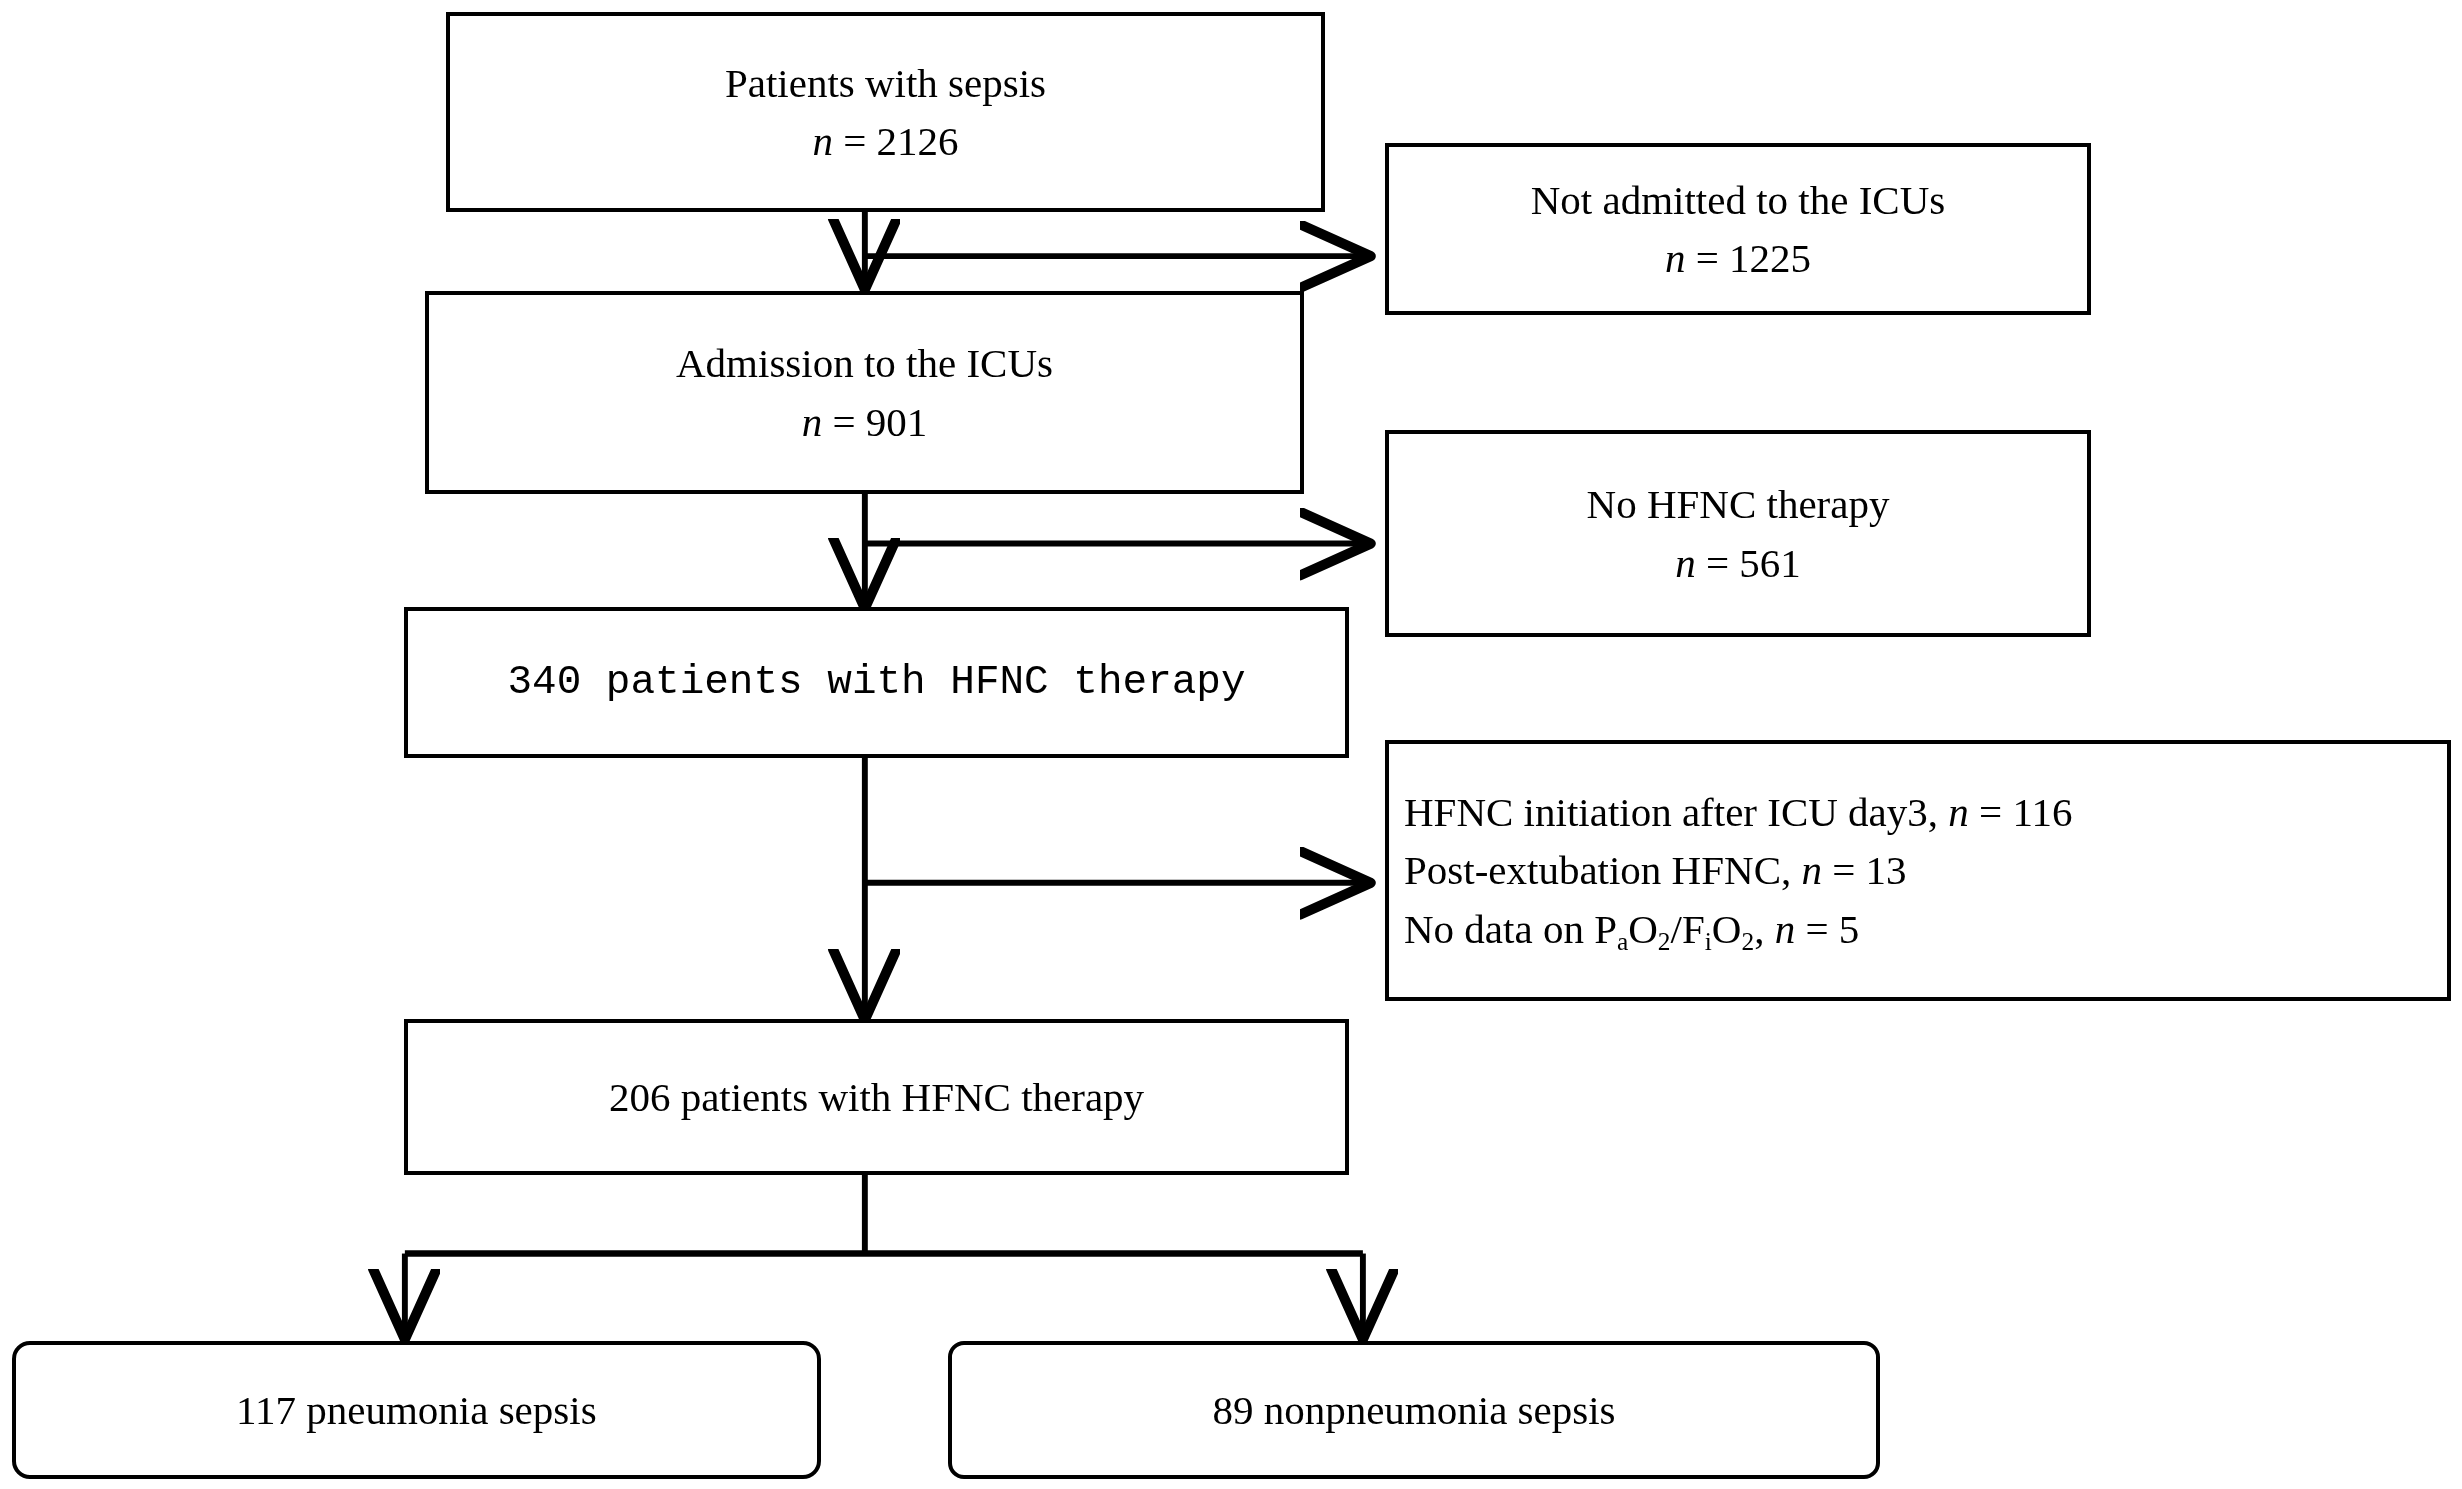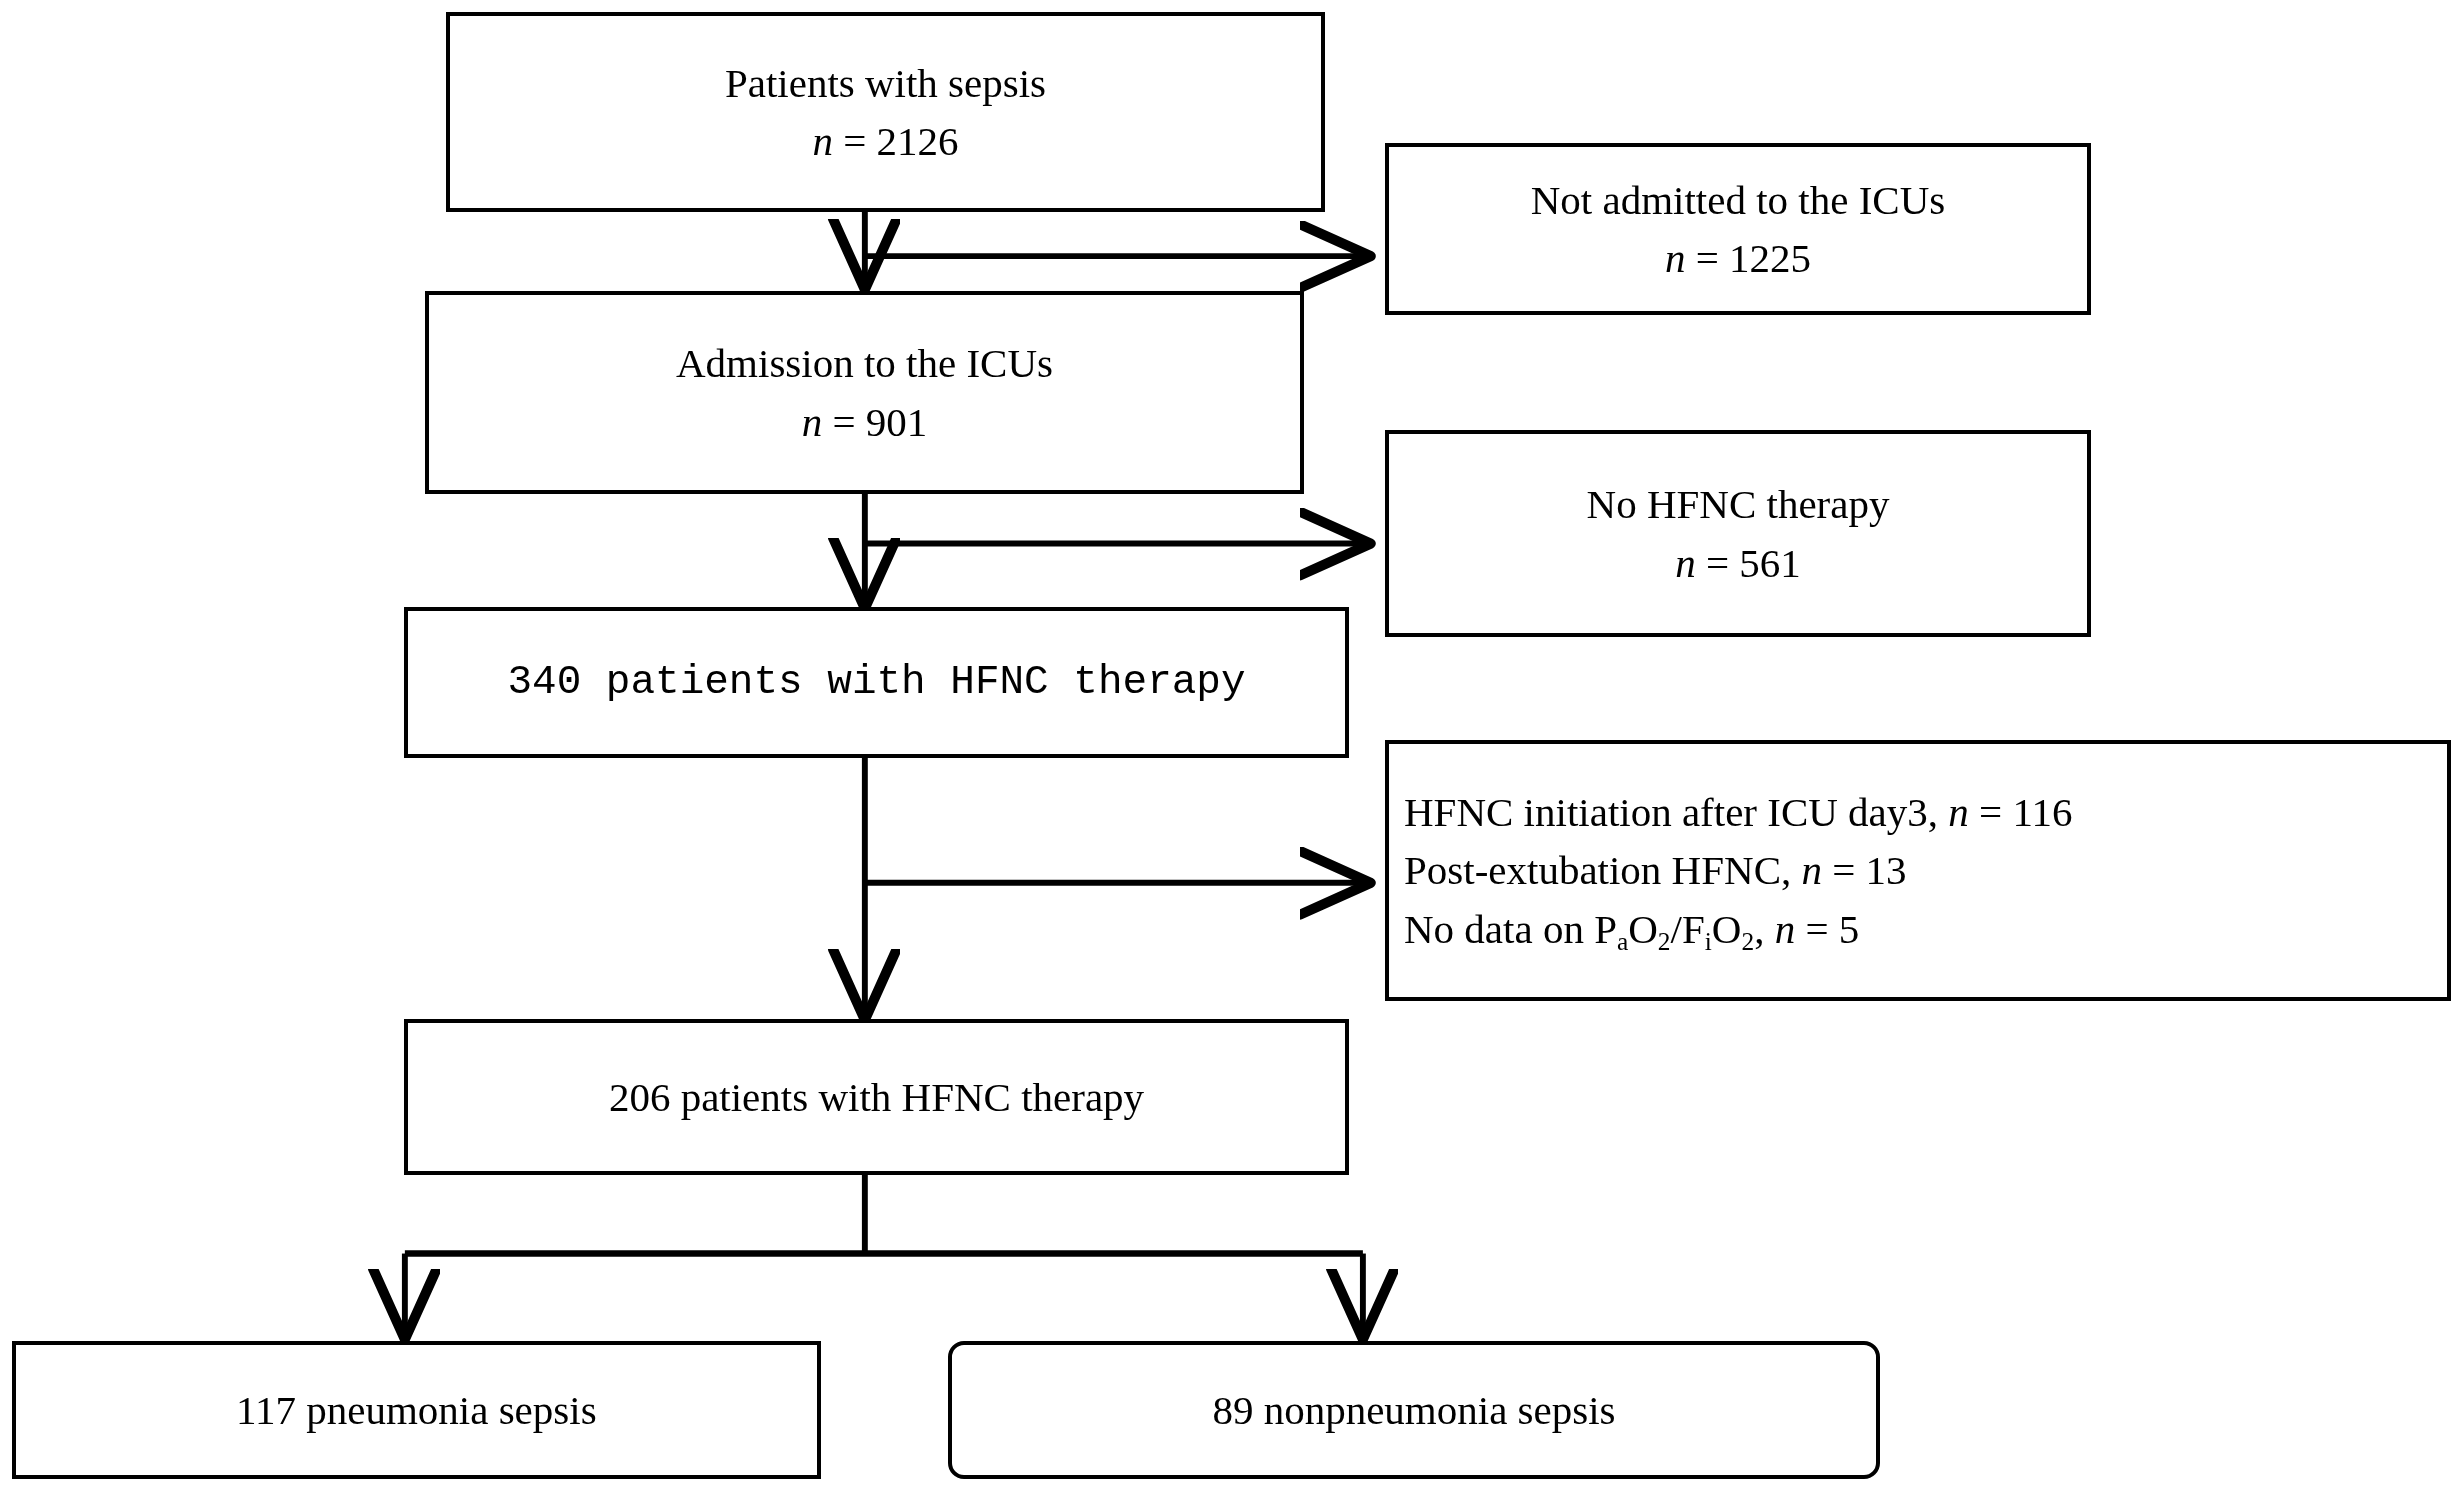--- a/index.html
+++ b/index.html
@@ -123,21 +123,21 @@
 
     <span class="ln-text"><span>Post-extubation HFNC, </span><em class="ital">n</em><span> = 13</span></span>
 
     <span class="ln-text"><span>No data on P</span><sub>a</sub><span>O</span><sub>2</sub><span>/F</span><sub>i</sub><span>O</span><sub>2</sub><span>, </span><em class="ital">n</em><span> = 5</span></span>
   </div>
 
   <div class="box" style="left:404px; top:1019px; width:945px; height:156px;">
     <span class="ln-text">206 patients with HFNC therapy</span>
   </div>
 
-  <div class="box" style="left:11.8px; top:1341px; width:809px; height:138px;">
+  <div class="box" style="left:11.8px; top:1341px; width:809px; height:138px;border-radius:18px;">
     <span class="ln-text">117 pneumonia sepsis</span>
   </div>
 
   <div class="box" style="left:948px; top:1341px; width:932px; height:138px;border-radius:16px;">
     <span class="ln-text">89 nonpneumonia sepsis</span>
   </div>
 
 </div>
 
 

